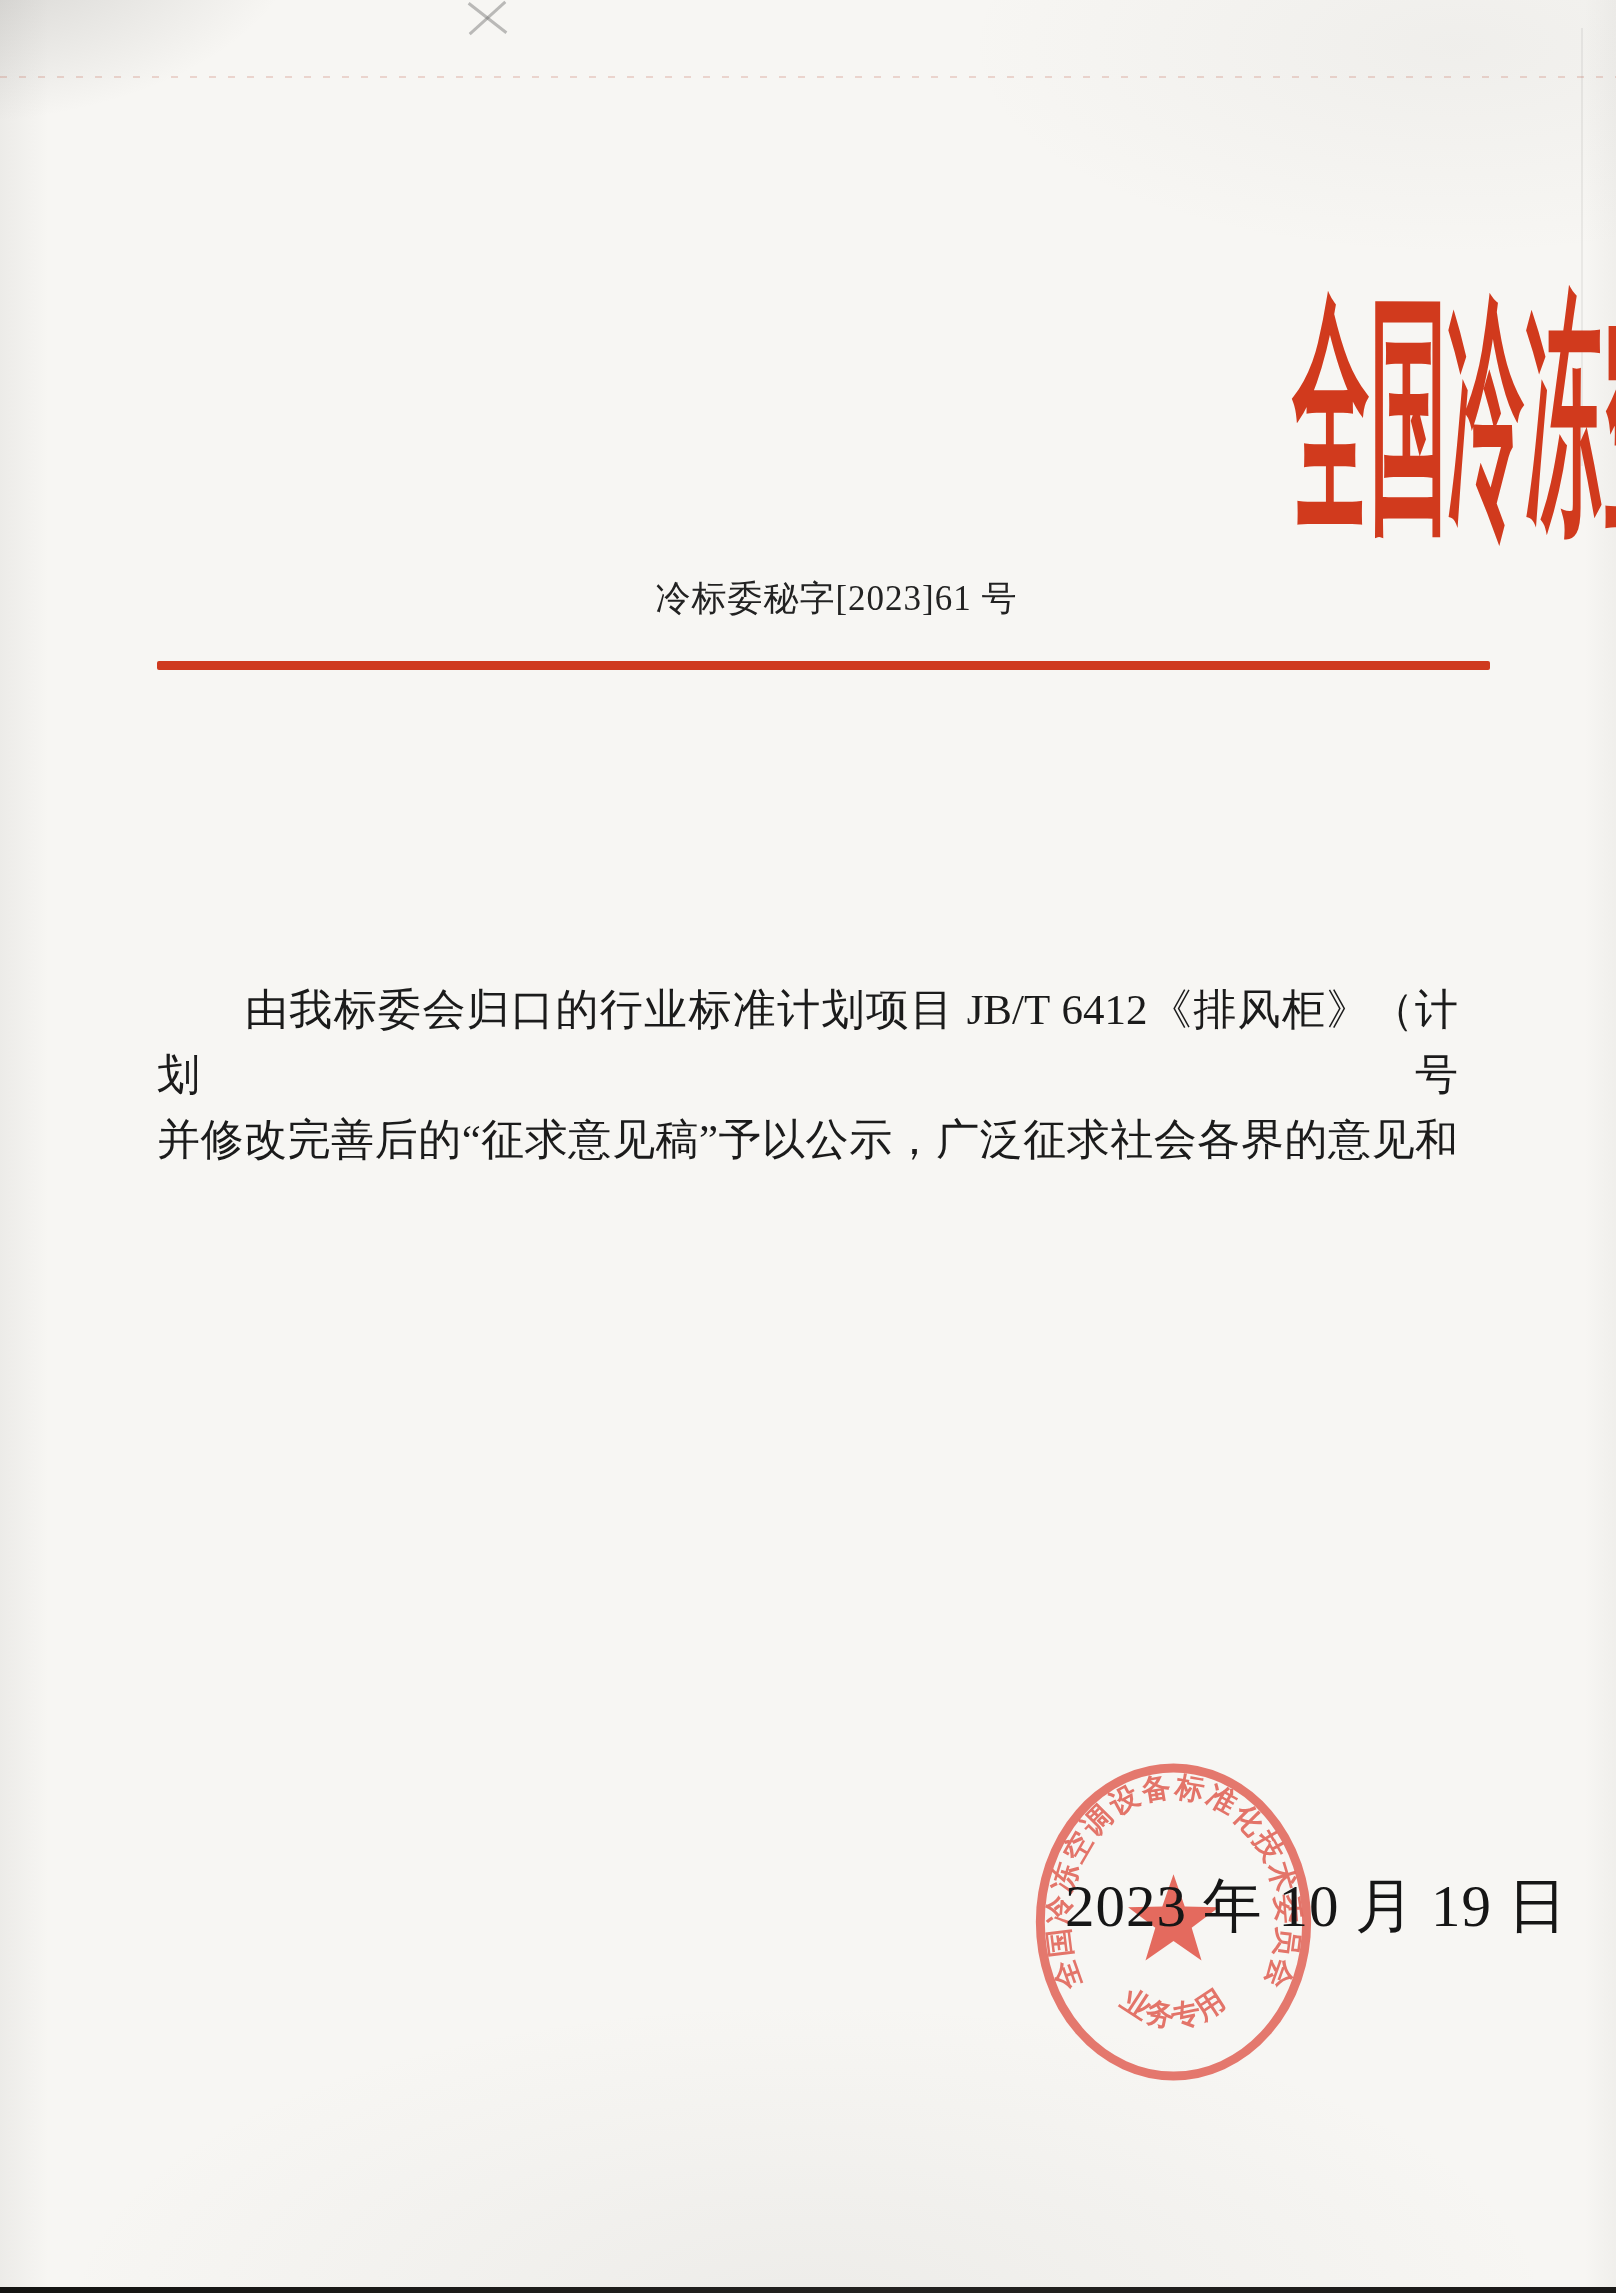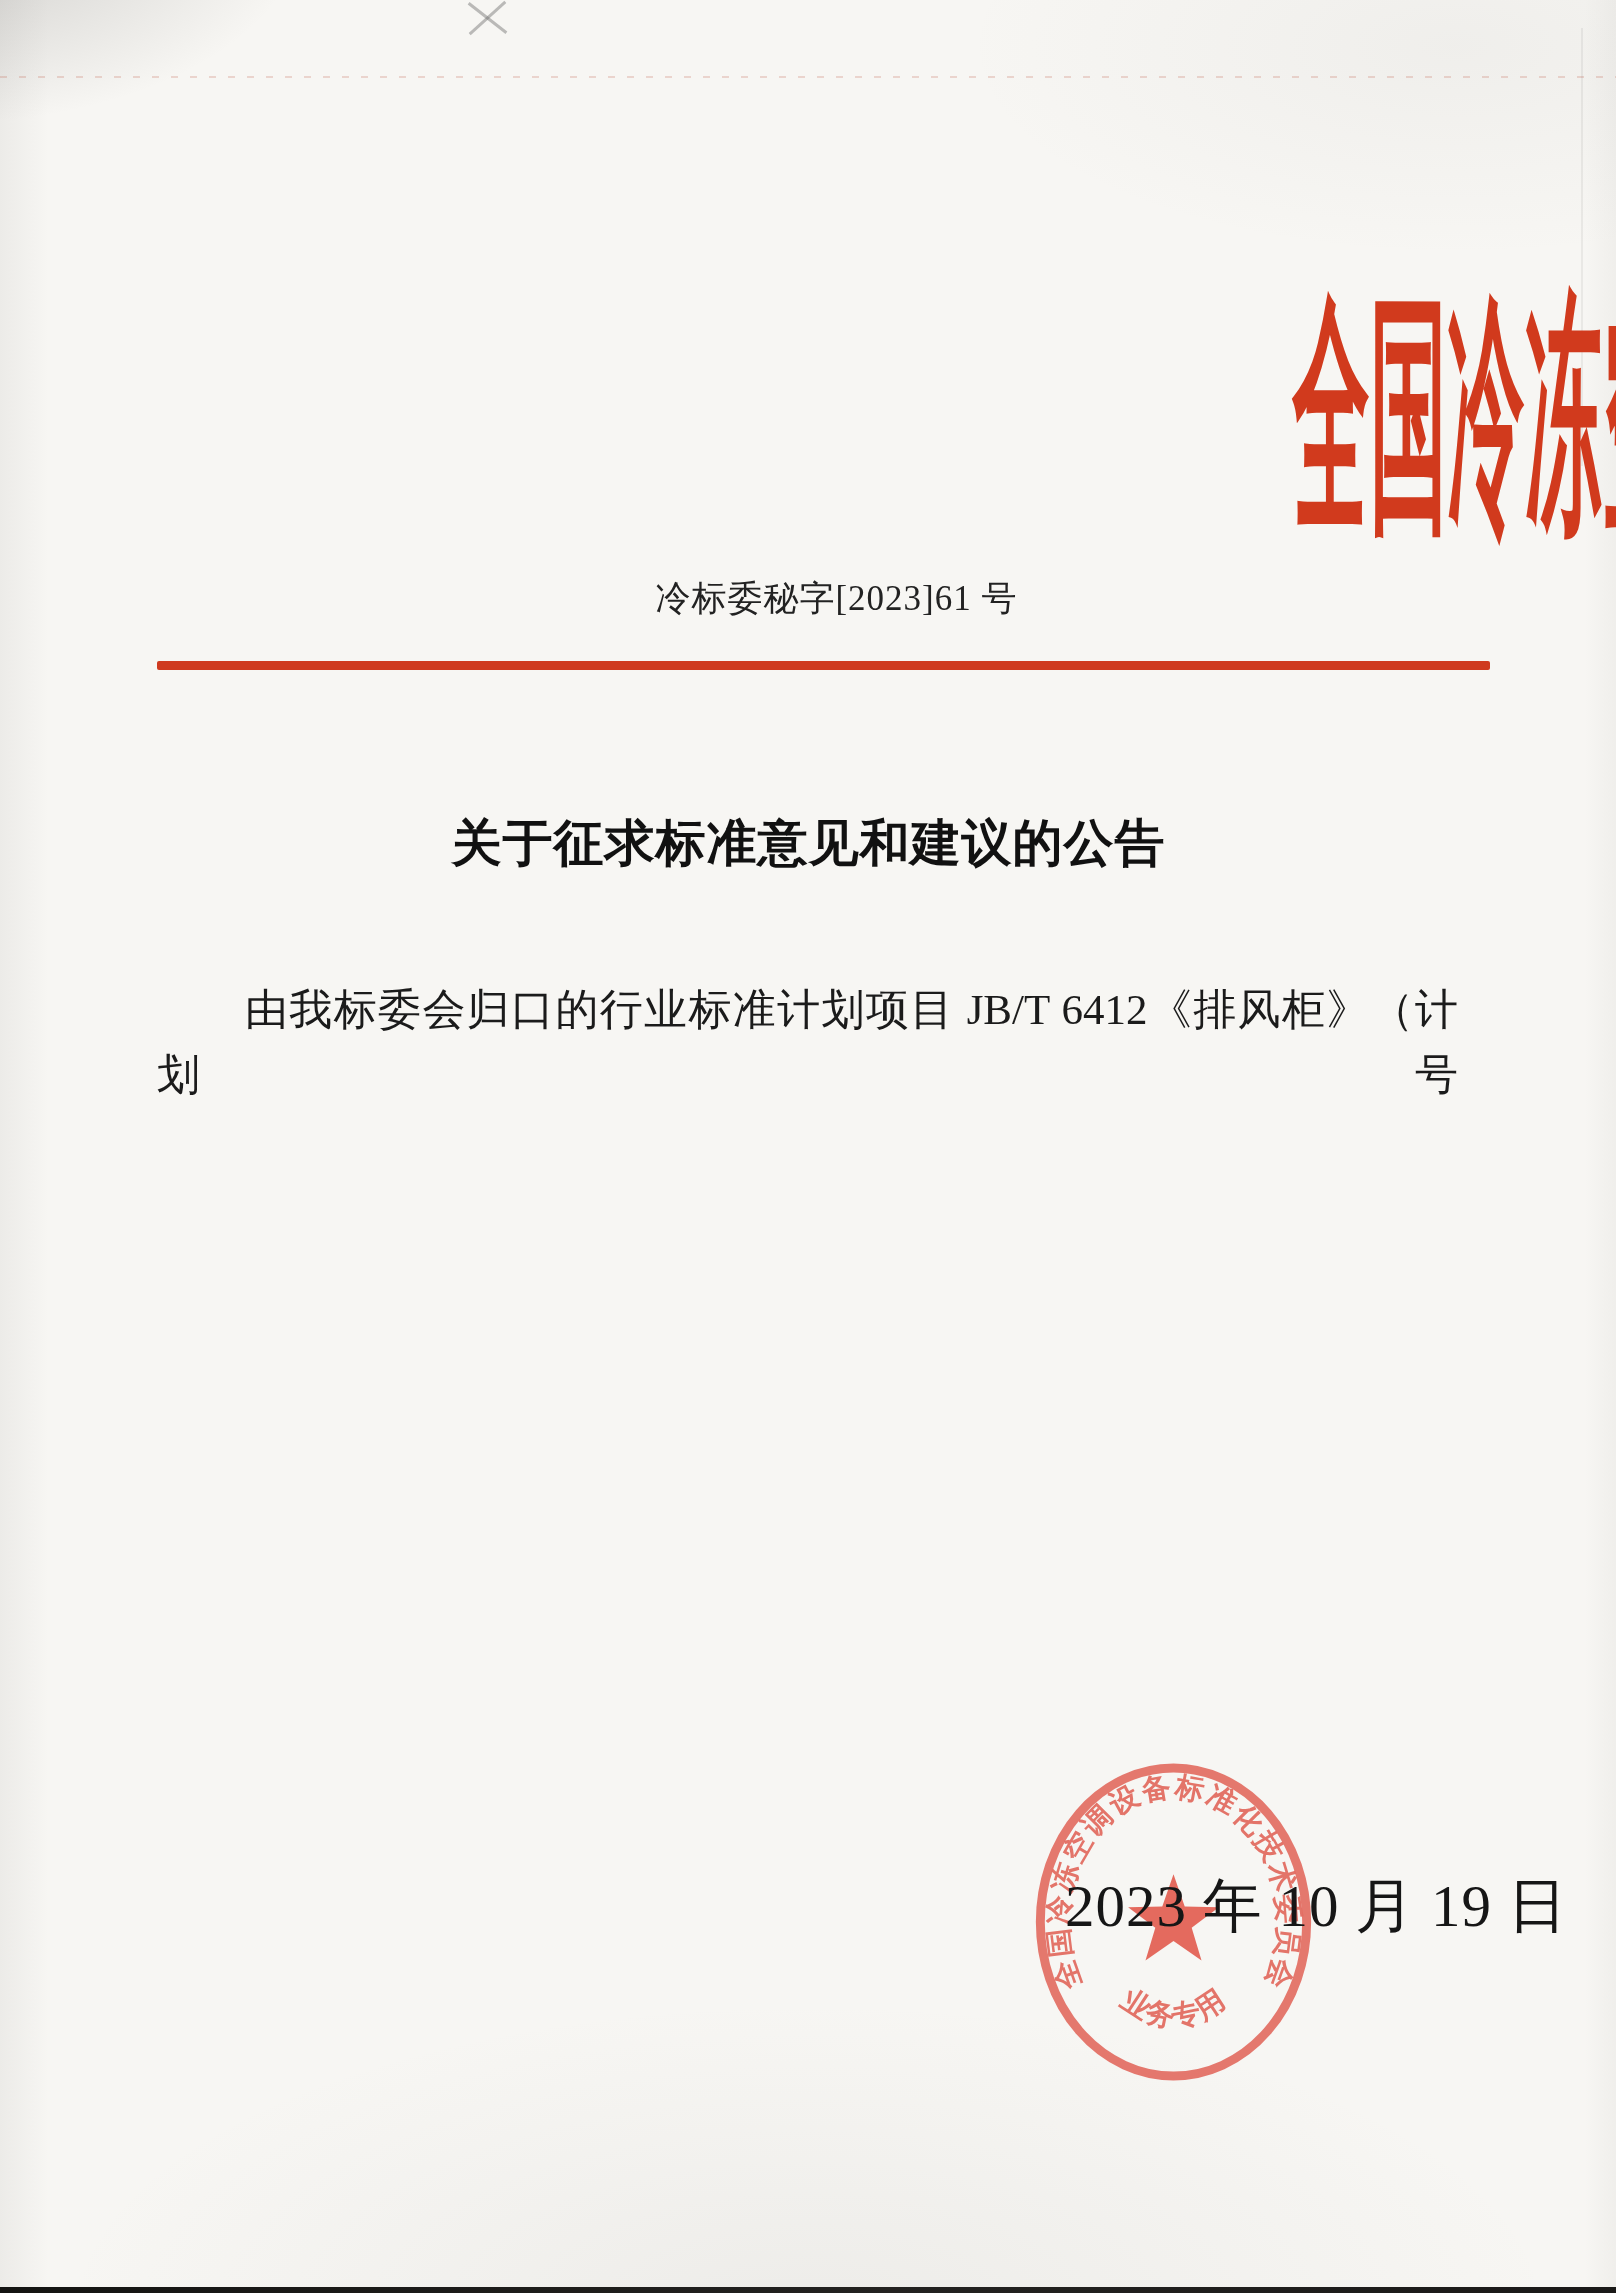--- a/index.html
+++ b/index.html
@@ -116,24 +116,24 @@
   <div class="right-crease"></div>
 
   <div class="header-title">
     <span class="stretch">全国冷冻空调设备标准化技术委员会文件</span>
   </div>
 
   <div class="doc-number">冷标委秘字[2023]61 号</div>
 
   <div class="red-divider"></div>
 
-  <h1 class="announcement-title">关于征求标准意见和建议的公告</h1>
 
   <div class="para para-1">
     <div class="line jline indent">由我标委会归口的行业标准计划项目 JB/T 6412《排风柜》（计划号</div>
+    <div class="line jline">并修改完善后的“征求意见稿”予以公示，广泛征求社会各界的意见和</div>
   </div>
 
 
   <svg class="stamp" viewBox="0 0 280 322" xmlns="http://www.w3.org/2000/svg">
     <defs>
       <path id="ringTextPath" d="M 48.2 224 A 106 126 0 1 1 231.8 224" fill="none"></path>
       <path id="bottomTextPath" d="M 85.8 243 A 88 104 0 0 0 194.2 243" fill="none"></path>
     </defs>
     <ellipse cx="140" cy="161" rx="134" ry="155" fill="none" stroke="#e05a4e" stroke-width="9" opacity="0.92"></ellipse>
     <text font-size="29" letter-spacing="2" opacity="0.95">

